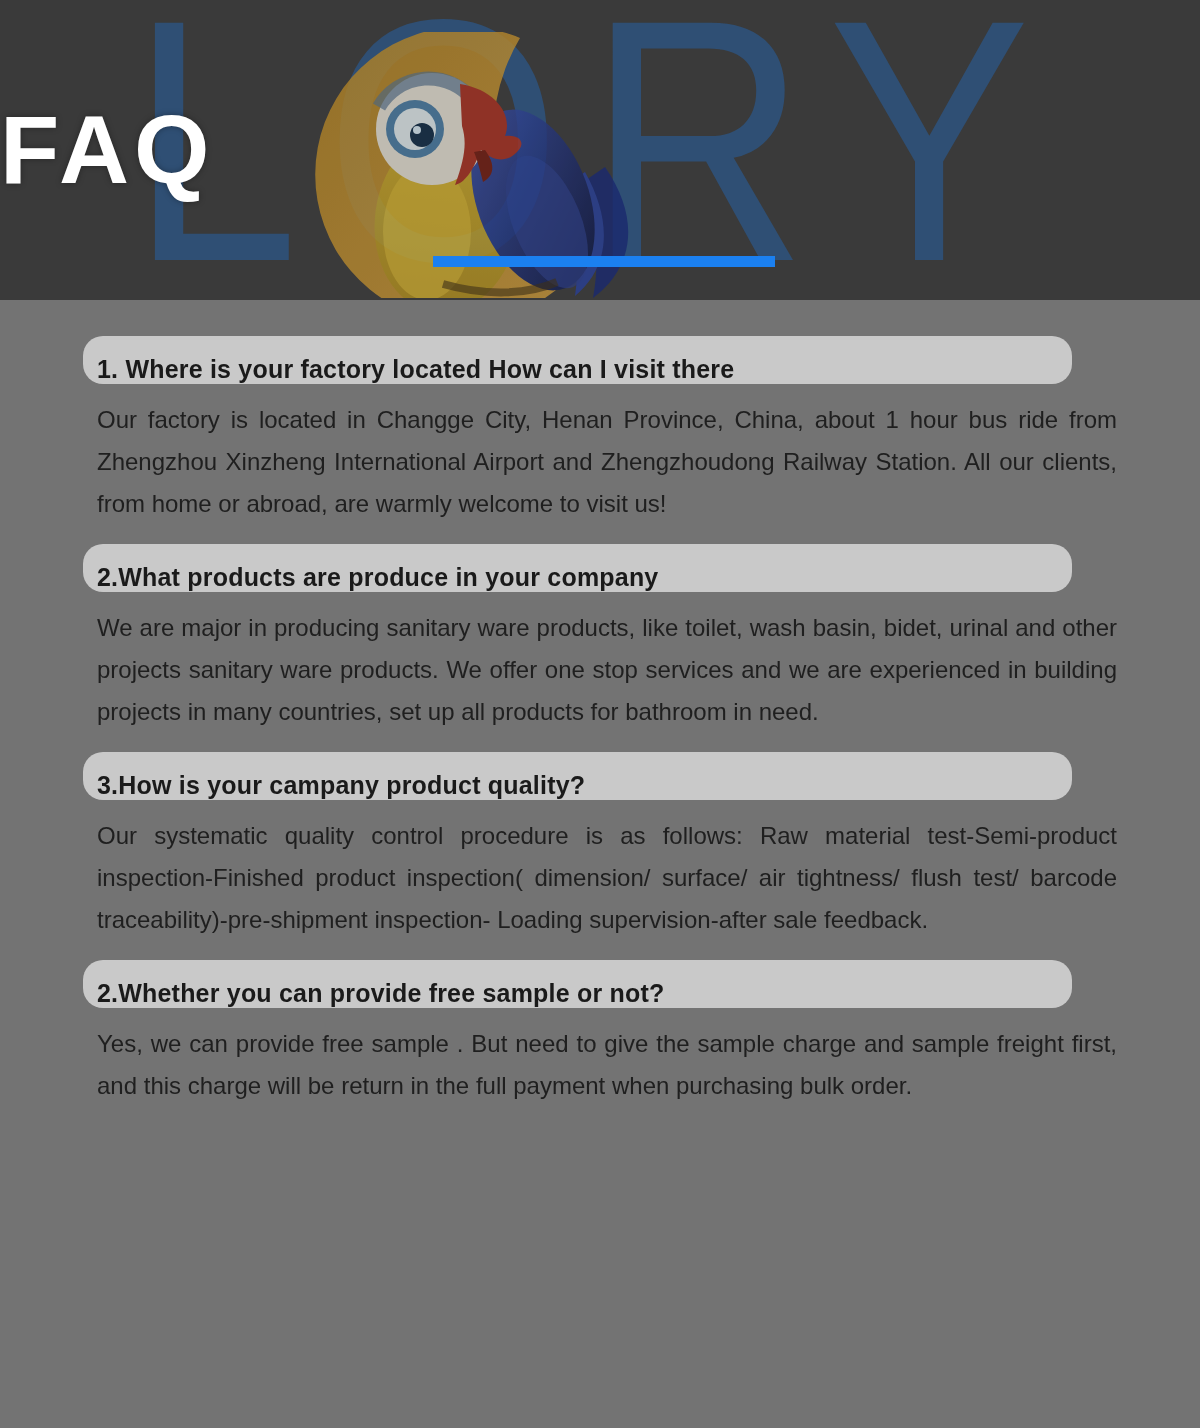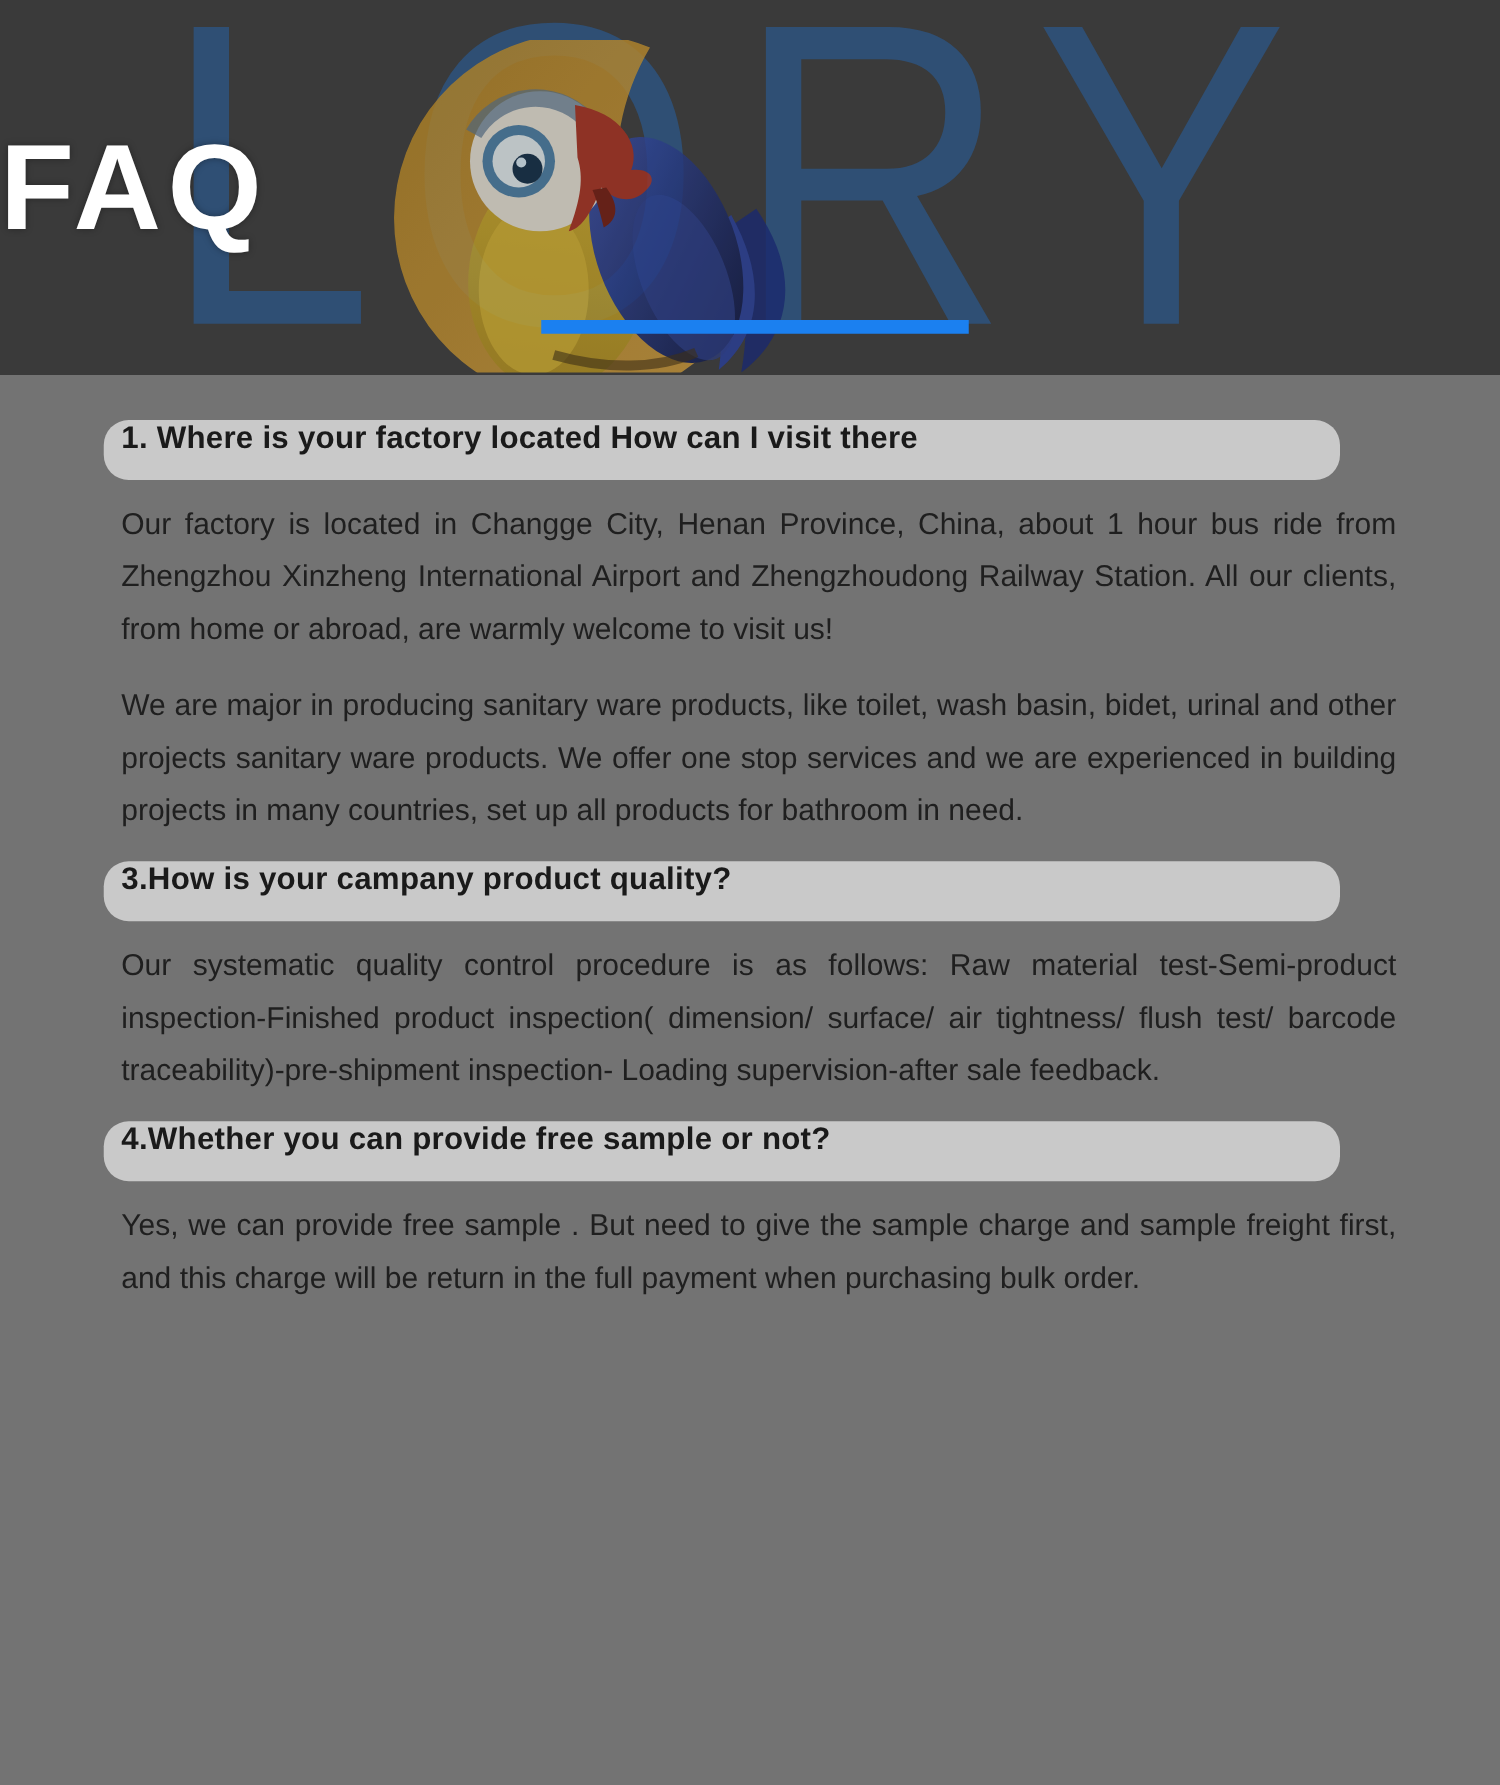--- a/index.html
+++ b/index.html
@@ -67,21 +67,21 @@
   .content {
     padding: 36px 83px 20px 83px;
   }
   .faq-item + .faq-item { margin-top: 19px; }
   .qbar {
     width: 989px;
     height: 48px;
     background: #c9c9c9;
     border-radius: 20px;
     display: flex;
-    align-items: flex-start;
+    align-items: flex-end;
     padding-left: 14px;
     box-sizing: border-box;
   }
   .qbar .qtext {
     font-size: 25px;
     font-weight: bold;
     color: #1a1a1a;
     letter-spacing: 0.2px;
     white-space: nowrap;
   }
@@ -156,33 +156,36 @@
   <div class="content">
 
     <div class="faq-item">
       <div class="qbar">
         <span class="qtext">1. Where is your factory located How can I visit there</span>
       </div>
       <p class="answer">Our factory is located in Changge City, Henan Province, China, about 1 hour bus ride from Zhengzhou Xinzheng International Airport and Zhengzhoudong Railway Station. All our clients, from home or abroad, are warmly welcome to visit us!</p>
     </div>
 
     <div class="faq-item">
+      <div class="qbar">
+        <span class="qtext">2.What products are produce in your company</span>
+      </div>
       <p class="answer">We are major in producing sanitary ware products, like toilet, wash basin, bidet, urinal and other projects sanitary ware products. We offer one stop services and we are experienced in building projects in many countries, set up all products for bathroom in need.</p>
     </div>
 
     <div class="faq-item">
       <div class="qbar">
         <span class="qtext">3.How is your campany product quality?</span>
       </div>
       <p class="answer">Our systematic quality control procedure is as follows: Raw material test-Semi-product inspection-Finished product inspection( dimension/ surface/ air tightness/ flush test/ barcode traceability)-pre-shipment inspection- Loading supervision-after sale feedback.</p>
     </div>
 
     <div class="faq-item">
       <div class="qbar">
-        <span class="qtext">4.Whether you can provide free sample or not?</span>
+        <span class="qtext">2.Whether you can provide free sample or not?</span>
       </div>
       <p class="answer">Yes, we can provide free sample . But need to give the sample charge and sample freight first, and this charge will be return in the full payment when purchasing bulk order.</p>
     </div>
 
 
 
   </div>
 </div>
 
 </body></html>

